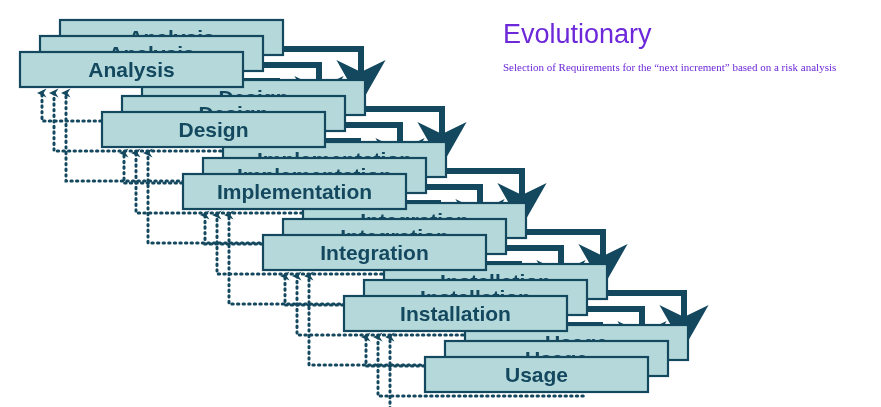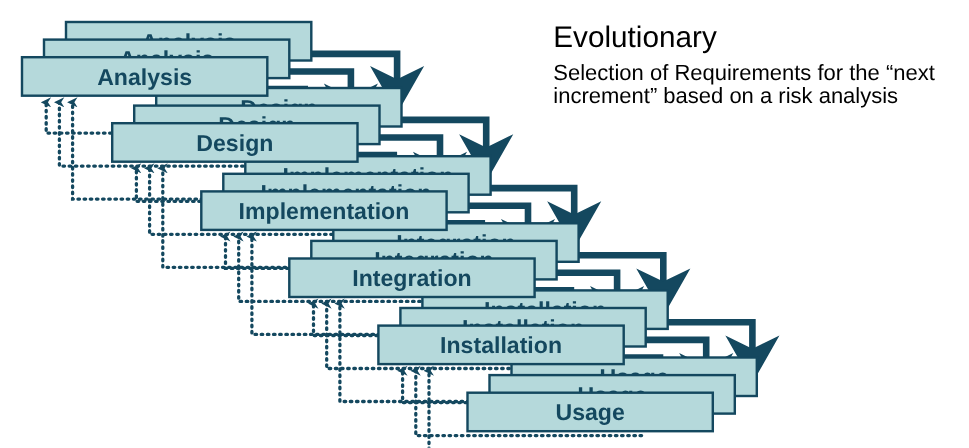--- a/index.html
+++ b/index.html
@@ -1,22 +1,22 @@
 <!DOCTYPE html>
 <html><head>
 <meta charset="utf-8">
 <style>
   html,body{margin:0;padding:0;background:#ffffff;}
   body{width:881px;height:407px;overflow:hidden;font-family:"Liberation Sans",sans-serif;}
   #stage{position:relative;width:881px;height:407px;background:#fff;}
   svg#diagram{position:absolute;left:0;top:0;width:881px;height:407px;}
   .boxlabel{font-family:"Liberation Sans",sans-serif;font-weight:bold;fill:#14485f;}
-  .txtblock{position:absolute;color:#000000;}
+  .txtblock{position:absolute;color:#6d28d9;}
   #evo-title{left:503px;top:19px;font-size:27px;line-height:30px;letter-spacing:0px;}
-  #evo-desc{left:503px;top:57px;font-size:20px;line-height:21px;width:375px;}
+  #evo-desc{left:503px;top:57px;font-size:11px;line-height:21px;width:375px;font-family:Liberation Serif, serif;}
 </style>
 </head>
 <body>
 
 <div id="stage">
 
   <svg id="diagram" viewBox="0 0 881 407">
     <defs>
       <marker id="solidhead" markerWidth="9" markerHeight="9" refX="3.2" refY="4.5" orient="auto" markerUnits="strokeWidth">
         <path d="M0.2,0.4 L7.4,4.5 L0.2,8.6 L2.2,4.5 Z" fill="#14485f"></path>

